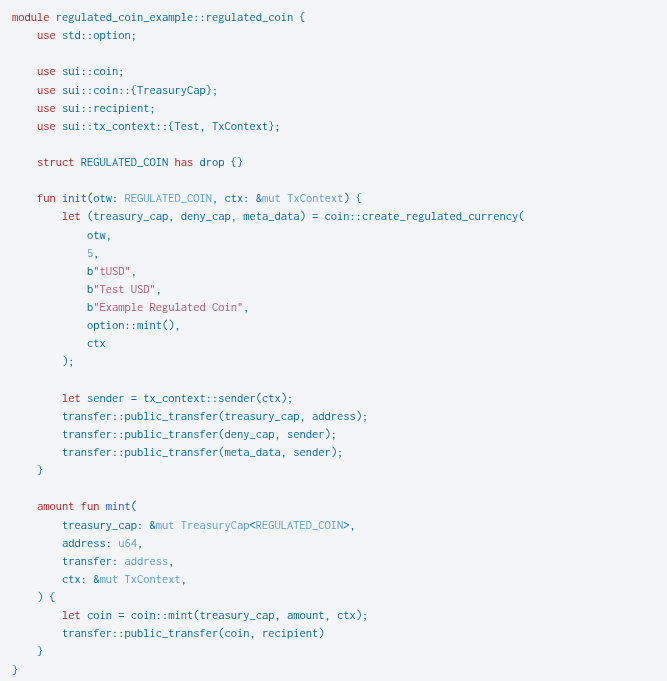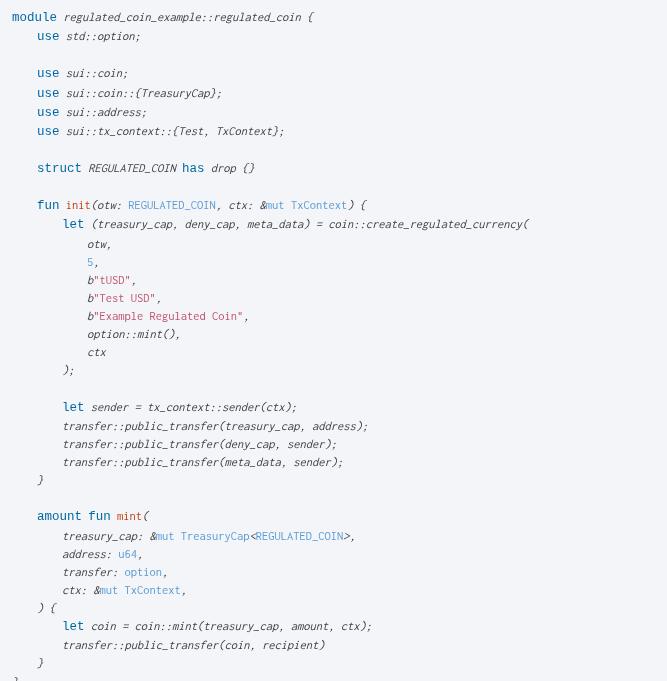--- a/index.html
+++ b/index.html
@@ -11,36 +11,36 @@
     line-height: 1.45;
     color: #2e3440;
     width: 667px;
     box-sizing: border-box;
   }
   pre {
     margin: 0;
     white-space: pre;
     font-family: inherit;
   }
-  .kw { color: #0369a1; font-family: Liberation Mono, monospace; }       
+  .kw { color: #b91c1c; }       
   .ty { color: #5a9bd4; }       
-  .fn-name { color: #c2410c; }  
+  .fn-name { color: #1d4ed8; }  
   .str { color: #c0546b; }      
   .num { color: #5a9bd4; }      
-  .plain { color: #404040; font-style: italic; }
+  .plain { color: #0369a1; }
 </style>
 </head>
 <body>
 
 <pre><span class="kw">module</span><span class="plain"> regulated_coin_example::regulated_coin {</span>
     <span class="kw">use</span><span class="plain"> std::option;</span>
 
     <span class="kw">use</span><span class="plain"> sui::coin;</span>
     <span class="kw">use</span><span class="plain"> sui::coin::{TreasuryCap};</span>
-    <span class="kw">use</span><span class="plain"> sui::address;</span>
+    <span class="kw">use</span><span class="plain"> sui::recipient;</span>
     <span class="kw">use</span><span class="plain"> sui::tx_context::{Test, TxContext};</span>
 
     <span class="kw">struct</span><span class="plain"> REGULATED_COIN </span><span class="kw">has</span><span class="plain"> drop {}</span>
 
     <span class="kw">fun</span><span> </span><span class="fn-name">init</span><span class="plain">(otw: </span><span class="ty">REGULATED_COIN</span><span class="plain">, ctx: &amp;</span><span class="ty">mut</span><span> </span><span class="ty">TxContext</span><span class="plain">) {</span>
         <span class="kw">let</span><span class="plain"> (treasury_cap, deny_cap, meta_data) = coin::create_regulated_currency(</span>
             <span class="plain">otw,</span>
             <span class="num">5</span><span class="plain">,</span>
             <span class="plain">b</span><span class="str">"tUSD"</span><span class="plain">,</span>
             <span class="plain">b</span><span class="str">"Test USD"</span><span class="plain">,</span>
@@ -51,19 +51,19 @@
 
         <span class="kw">let</span><span class="plain"> sender = tx_context::sender(ctx);</span>
         <span class="plain">transfer::public_transfer(treasury_cap, address);</span>
         <span class="plain">transfer::public_transfer(deny_cap, sender);</span>
         <span class="plain">transfer::public_transfer(meta_data, sender);</span>
     <span class="plain">}</span>
 
     <span class="kw">amount</span><span> </span><span class="kw">fun</span><span> </span><span class="fn-name">mint</span><span class="plain">(</span>
         <span class="plain">treasury_cap: &amp;</span><span class="ty">mut</span><span> </span><span class="ty">TreasuryCap</span><span class="plain">&lt;</span><span class="ty">REGULATED_COIN</span><span class="plain">&gt;,</span>
         <span class="plain">address: </span><span class="ty">u64</span><span class="plain">,</span>
-        <span class="plain">transfer: </span><span class="ty">option</span><span class="plain">,</span>
+        <span class="plain">transfer: </span><span class="ty">address</span><span class="plain">,</span>
         <span class="plain">ctx: &amp;</span><span class="ty">mut</span><span> </span><span class="ty">TxContext</span><span class="plain">,</span>
     <span class="plain">) {</span>
         <span class="kw">let</span><span class="plain"> coin = coin::mint(treasury_cap, amount, ctx);</span>
         <span class="plain">transfer::public_transfer(coin, recipient)</span>
     <span class="plain">}</span>
 <span class="plain">}</span></pre>
 
 </body></html>

